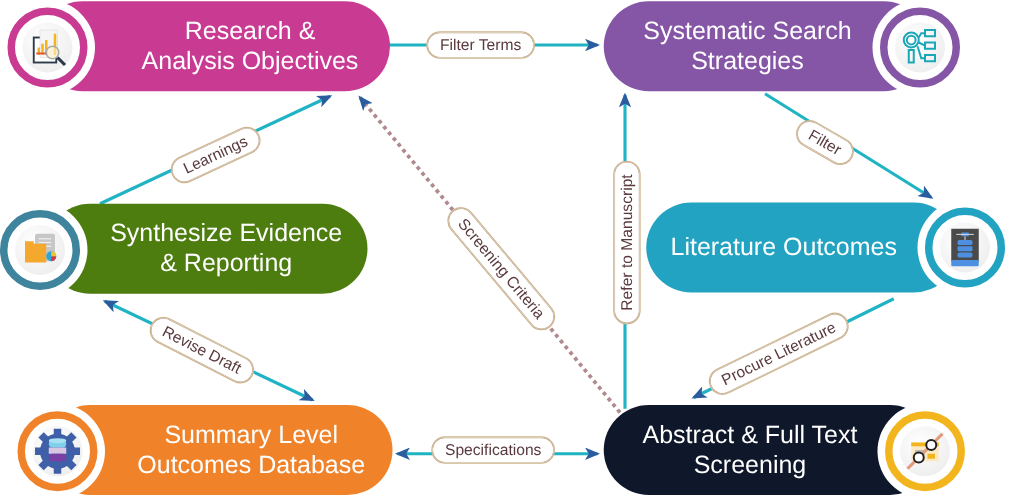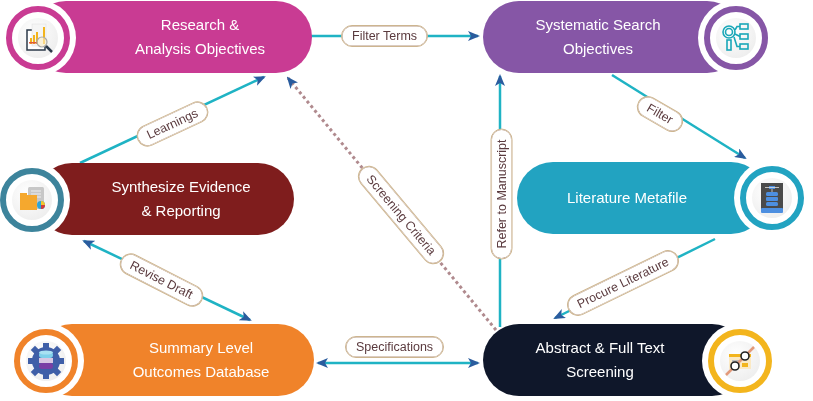--- a/index.html
+++ b/index.html
@@ -1,21 +1,21 @@
 <!DOCTYPE html>
 <html><head>
 <meta charset="utf-8">
 <style>
   html, body { margin: 0; padding: 0; background: #ffffff; }
   body { width: 813px; height: 401px; position: relative; overflow: hidden;
          font-family: "Liberation Sans", sans-serif; }
   #diagram { position: absolute; left: 0; top: 0; width: 813px; height: 401px; }
   .node { position: absolute; height: 72px; border-radius: 36px; color: #fff; }
   .node-label { position: absolute; top: 0; height: 72px; display: flex; align-items: center;
-                justify-content: center; text-align: center; font-size: 15px; line-height: 24px;
+                justify-content: center; text-align: center; font-size: 20px; line-height: 24px;
                 white-space: pre-line; }
   .icon-ring { position: absolute; width: 76px; height: 76px; border-radius: 50%;
                background: #fff; top: -2px; }
   .icon-inner { position: absolute; left: 6px; top: 6px; width: 64px; height: 64px;
                 border-radius: 50%; box-sizing: border-box; border-width: 6px; border-style: solid; }
   .icon-face { position: absolute; left: 6px; top: 6px; width: 40px; height: 40px;
                border-radius: 50%; background: radial-gradient(circle at 40% 35%, #ffffff, #e9e9e9); }
   .icon-face svg { position: absolute; left: 0; top: 0; }
   .conn-label { position: absolute; background: #fff; border: 1.5px solid #cdb58f;
                 border-radius: 20px; color: #5a3a3e; font-size: 12.5px; white-space: nowrap;
@@ -58,39 +58,39 @@
         <rect x="11" y="24" width="8" height="1.5" fill="#e05a3a"></rect>
         <circle cx="24" cy="24" r="5" fill="rgba(255,240,200,0.6)" stroke="#aaa" stroke-width="1.2"></circle>
         <line x1="28" y1="28" x2="34" y2="34" stroke="#2d3a4a" stroke-width="2.5"></line>
       </svg>
     </div>
   </div>
 </div>
 
 <div class="node" style="left:483px; top:1px; width:260px; background:#8656a6;">
   <div class="node-label" style="left:10px; width:210px;">Systematic Search
-Objectives</div>
+Strategies</div>
 </div>
 <div class="icon-ring" style="left:698px; top:0px;">
   <div class="icon-inner" style="border-color:#8656a6;">
     <div class="icon-face">
       <svg width="40" height="40" viewBox="0 0 40 40" fill="none" stroke="#1aa7b8" stroke-width="1.6">
         <circle cx="13" cy="14" r="6"></circle>
         <circle cx="13" cy="14" r="3.5"></circle>
         <rect x="11" y="22" width="4" height="10"></rect>
         <rect x="24" y="6" width="8" height="5"></rect>
         <rect x="24" y="16" width="8" height="5"></rect>
         <rect x="24" y="26" width="8" height="5"></rect>
         <path d="M19,12 L21,8.5 L24,8.5 M19,16 L24,18.5 M18,19 L21,28.5 L24,28.5"></path>
       </svg>
     </div>
   </div>
 </div>
 
-<div class="node" style="left:36px; top:163px; width:258px; background:#7f1d1d;">
+<div class="node" style="left:36px; top:163px; width:258px; background:#4d7c0f;">
   <div class="node-label" style="left:50px; width:190px;">Synthesize Evidence
 &amp; Reporting</div>
 </div>
 <div class="icon-ring" style="left:-6px; top:162px;">
   <div class="icon-inner" style="border-color:#3d849c;">
     <div class="icon-face">
       <svg width="40" height="40" viewBox="0 0 40 40">
         <rect x="16" y="7" width="16" height="22" rx="1.5" fill="#c7c7c7"></rect>
         <line x1="19" y1="11" x2="29" y2="11" stroke="#eee" stroke-width="1"></line>
         <line x1="19" y1="14" x2="29" y2="14" stroke="#eee" stroke-width="1"></line>
@@ -99,21 +99,21 @@
         <rect x="8" y="13" width="7" height="3" fill="#f5a82e"></rect>
         <circle cx="29" cy="25" r="4" fill="#2da5d8"></circle>
         <path d="M29,25 L33,25 A4,4 0 0,1 29,29 Z" fill="#d23b3b"></path>
         <path d="M29,25 L29,21 A4,4 0 0,1 33,25 Z" fill="#f3c52d"></path>
       </svg>
     </div>
   </div>
 </div>
 
 <div class="node" style="left:517px; top:162px; width:250px; background:#22a3c1;">
-  <div class="node-label" style="left:10px; width:200px;">Literature Metafile</div>
+  <div class="node-label" style="left:10px; width:200px;">Literature Outcomes</div>
 </div>
 <div class="icon-ring" style="left:734px; top:160px;">
   <div class="icon-inner" style="border-color:#22a3c1;">
     <div class="icon-face">
       <svg width="40" height="40" viewBox="0 0 40 40">
         <rect x="9" y="5" width="22" height="26" fill="#4a4a4a"></rect>
         <rect x="9" y="30" width="22" height="5" rx="1" fill="#4d8fe0"></rect>
         <rect x="17" y="8" width="6" height="3" fill="#4d8fe0"></rect>
         <line x1="13" y1="9.5" x2="27" y2="9.5" stroke="#ddd" stroke-width="0.8"></line>
         <line x1="20" y1="11" x2="20" y2="14" stroke="#ddd" stroke-width="0.8"></line>
@@ -169,17 +169,17 @@
         <circle cx="25" cy="15" r="4" fill="#fff" stroke="#222" stroke-width="1.6"></circle>
         <circle cx="15" cy="25" r="4" fill="#fff" stroke="#222" stroke-width="1.6"></circle>
       </svg>
     </div>
   </div>
 </div>
 
 <div class="conn-label" style="left:341px; top:25px;">Filter Terms</div>
 <div class="conn-label" style="left:635px; top:103px; transform:rotate(30deg);">Filter</div>
 <div class="conn-label" style="left:562px; top:272px; transform:rotate(-26deg);">Procure Literature</div>
-<div class="conn-label" style="left:345px; top:336px;">Specifications</div>
+<div class="conn-label" style="left:345px; top:349px;">Specifications</div>
 <div class="conn-label" style="left:116px; top:269px; transform:rotate(27deg);">Revise Draft</div>
 <div class="conn-label" style="left:134px; top:113px; transform:rotate(-25deg);">Learnings</div>
 <div class="conn-label" style="left:436px; top:183px; transform:rotate(-90deg);">Refer to Manuscript</div>
 <div class="conn-label" style="left:340px; top:204px; transform:rotate(50deg);">Screening Criteria</div>
 
 </body></html>

